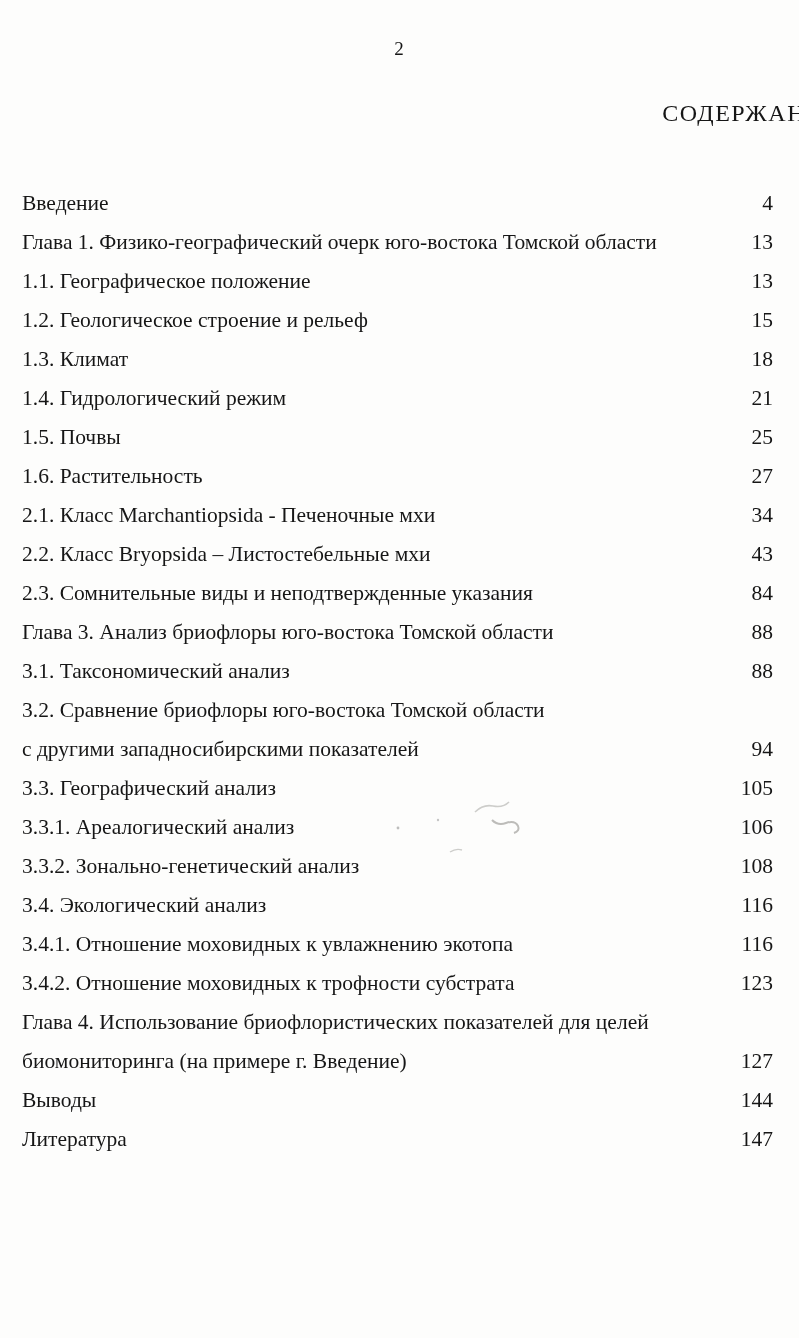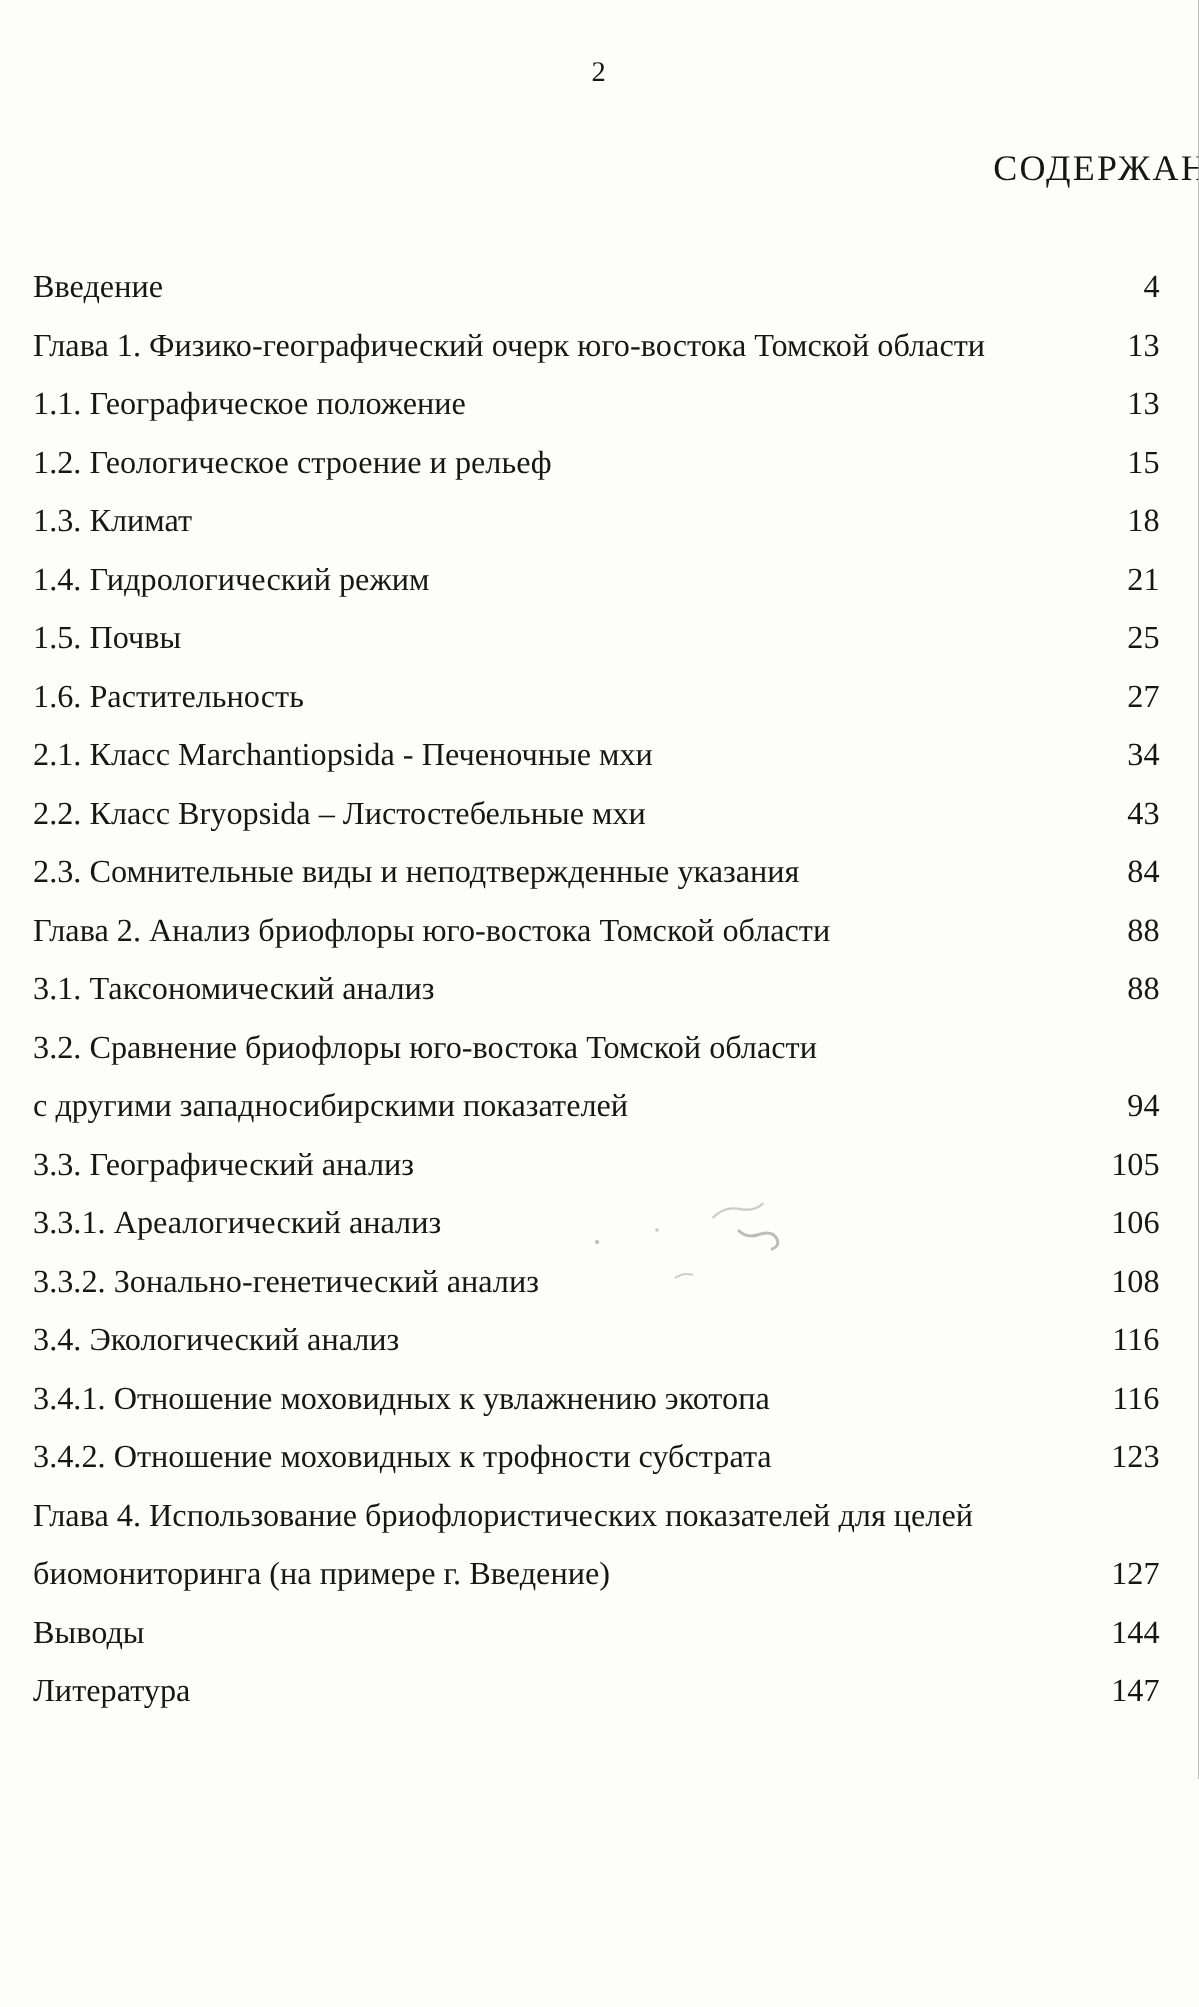--- a/index.html
+++ b/index.html
@@ -32,21 +32,21 @@
     top: 100px;
     left: 0;
     width: 100%;
     text-align: right;
     font-size: 24px;
     letter-spacing: 1.5px;
     margin-left: 42px;
   }
   .toc {
     position: absolute;
-    top: 172px;
+    top: 184px;
     left: 22px;
     right: 26px;
     font-family: Liberation Serif, serif;
   }
   .toc-row {
     display: flex;
     justify-content: space-between;
     align-items: flex-end;
     font-size: 21.5px;
     line-height: 39px;
@@ -139,21 +139,21 @@
         <div class="toc-page">43</div>
       </div>
       <div class="toc-row">
         <div class="toc-label">
           <div>2.3. Сомнительные виды и неподтвержденные указания</div>
         </div>
         <div class="toc-page">84</div>
       </div>
       <div class="toc-row">
         <div class="toc-label">
-          <div>Глава 2. Анализ бриофлоры юго-востока Томской области</div>
+          <div>Глава 3. Анализ бриофлоры юго-востока Томской области</div>
         </div>
         <div class="toc-page">88</div>
       </div>
       <div class="toc-row">
         <div class="toc-label">
           <div>3.1. Таксономический анализ</div>
         </div>
         <div class="toc-page">88</div>
       </div>
       <div class="toc-row">

